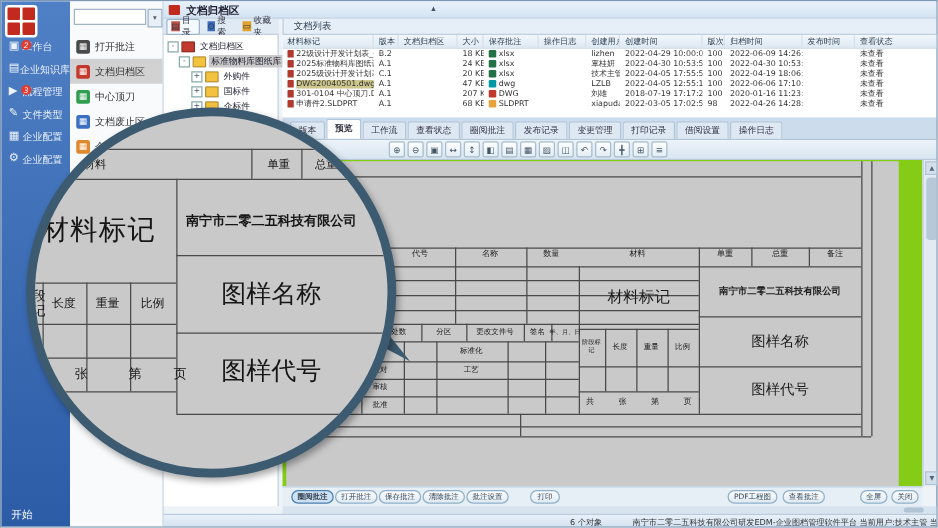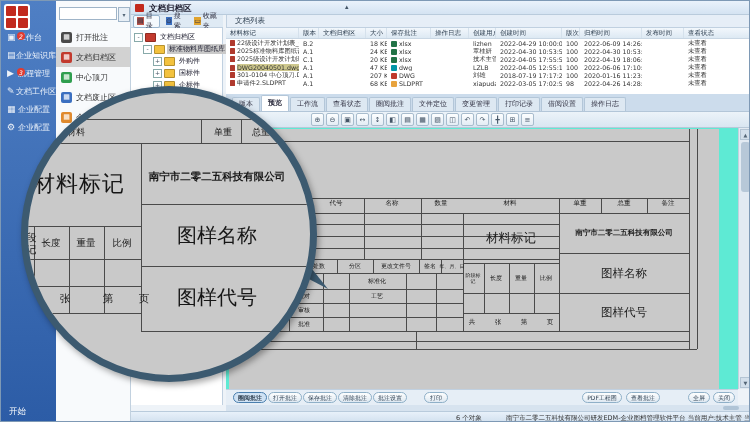--- a/index.html
+++ b/index.html
@@ -67,21 +67,21 @@
          display:flex;align-items:flex-end;padding-left:6px;}
   .tab{height:13px;line-height:13px;padding:0 6px;font-size:7px;color:#334;border:1px solid #b3c6d8;border-bottom:none;
        background:#dde8f2;margin-right:1px;border-radius:2px 2px 0 0;}
   .tab.selected{background:#fff;font-weight:bold;height:15px;line-height:15px;}
   
   #ptool{left:225px;top:111px;width:525px;height:16px;background:linear-gradient(#ecf3f9,#d9e6f1);border-bottom:1px solid #b8c8d8;
          box-sizing:border-box;display:flex;align-items:center;padding-left:85px;gap:2px;}
   .pic{width:11px;height:11px;border:1px solid #a8bccd;background:linear-gradient(#fdfeff,#e3edf5);border-radius:2px;
        font-size:7px;color:#456;display:flex;align-items:center;justify-content:center;}
   
-  #canvas{left:225px;top:127px;width:512px;height:261px;background:#5eead4;overflow:hidden;}
+  #canvas{left:225px;top:127px;width:512px;height:261px;background:#84cc16;overflow:hidden;}
   #sheet{position:absolute;left:3px;top:1px;width:490px;height:260px;background:#c9c9c9;}
   .hl,.vl{position:absolute;background:#4a4a4a;}
   .hl{height:1px;}.vl{width:1px;}
   .dl{position:absolute;transform:translate(-50%,-50%);font-family:"DejaVu Serif","Liberation Serif",serif;
       color:#1c1c1c;white-space:nowrap;font-size:6px;}
   .dl2{white-space:normal;text-align:center;line-height:1.1;}
   
   #vsb{left:737px;top:127px;width:13px;height:261px;background:#e2eaf2;border-left:1px solid #c2d0de;box-sizing:border-box;}
   .sbtn{position:absolute;left:1px;width:11px;height:11px;background:#d3dfeb;border:1px solid #b4c4d4;font-size:5px;color:#567;
         display:flex;align-items:center;justify-content:center;box-sizing:border-box;}
@@ -124,21 +124,21 @@
         <div class="nav-item">
           <span class="nic i-ic"><i style="font-style:normal">▤</i></span>
           <span class="lbl">企业知识库</span>
         </div>
         <div class="nav-item">
           <span class="nic i-ic"><i style="font-style:normal">▶</i><i class="badge" style="display: flex;">3</i></span>
           <span class="lbl">流程管理</span>
         </div>
         <div class="nav-item">
           <span class="nic i-ic"><i style="font-style:normal">✎</i></span>
-          <span class="lbl">文档工作区</span>
+          <span class="lbl">文件类型</span>
         </div>
         <div class="nav-item">
           <span class="nic i-ic"><i style="font-style:normal">▦</i></span>
           <span class="lbl">企业配置</span>
         </div>
         <div class="nav-item">
           <span class="nic i-ic"><i style="font-style:normal">⚙</i></span>
           <span class="lbl">企业配置</span>
         </div>
       </div>
@@ -345,21 +345,21 @@
       </div>
   </div>
 
   <div id="dtabs" class="abs">
 
   <div class="tab">版本</div>
       <div class="tab selected">预览</div>
       <div class="tab">工作流</div>
       <div class="tab">查看状态</div>
       <div class="tab">圈阅批注</div>
-      <div class="tab">文件定位</div>
+      <div class="tab">发布记录</div>
       <div class="tab">变更管理</div>
       <div class="tab">打印记录</div>
       <div class="tab">借阅设置</div>
       <div class="tab">操作日志</div>
     </div>
 
   <div id="ptool" class="abs">
 
   <div class="pic i-ic">⊕</div>
       <div class="pic i-ic">⊖</div>

